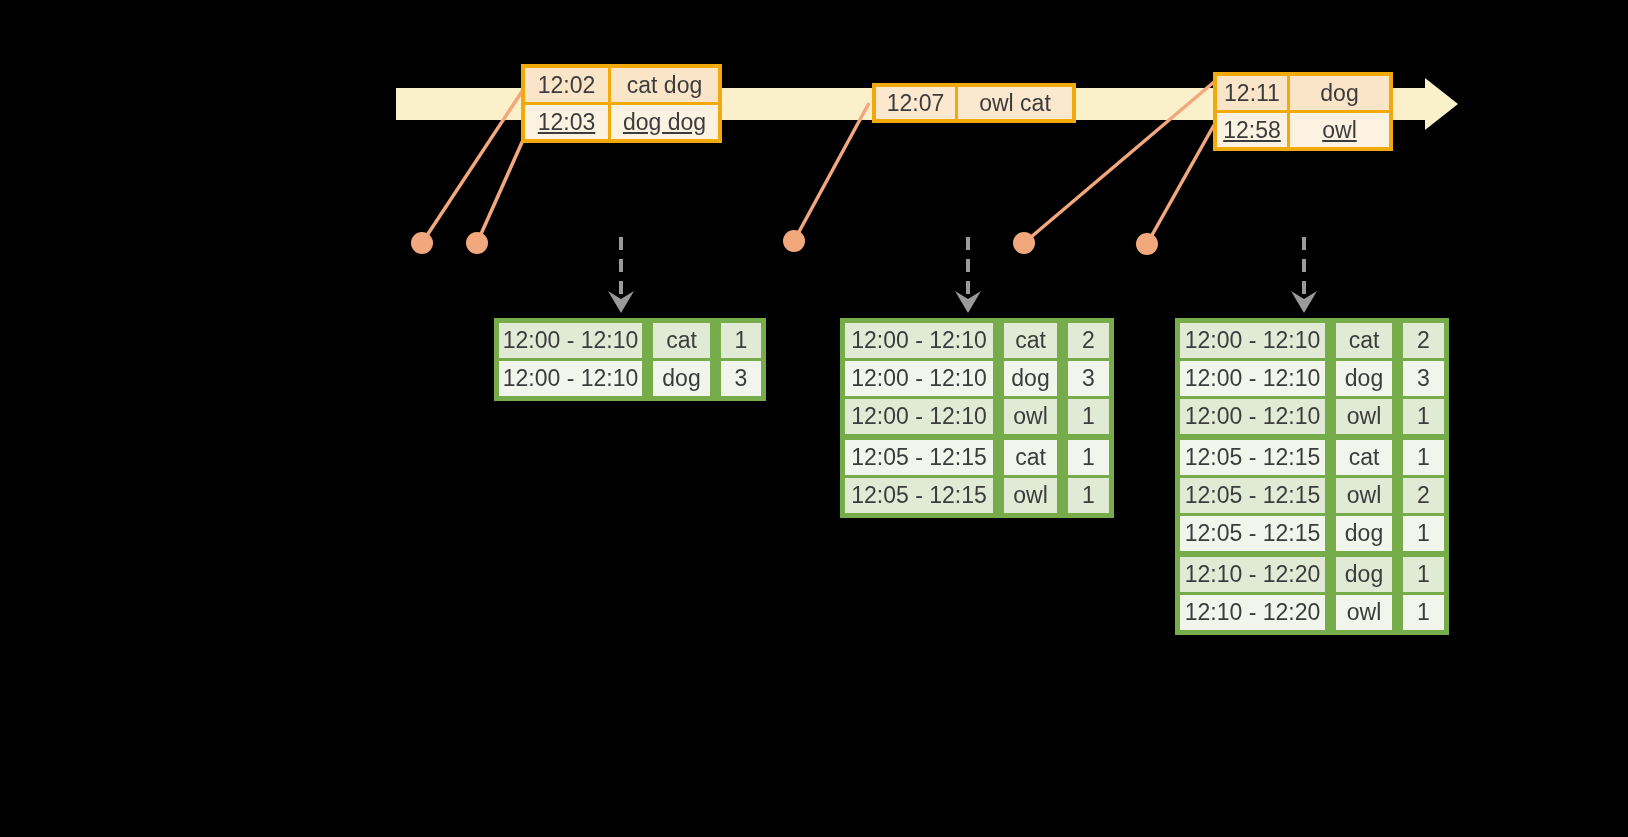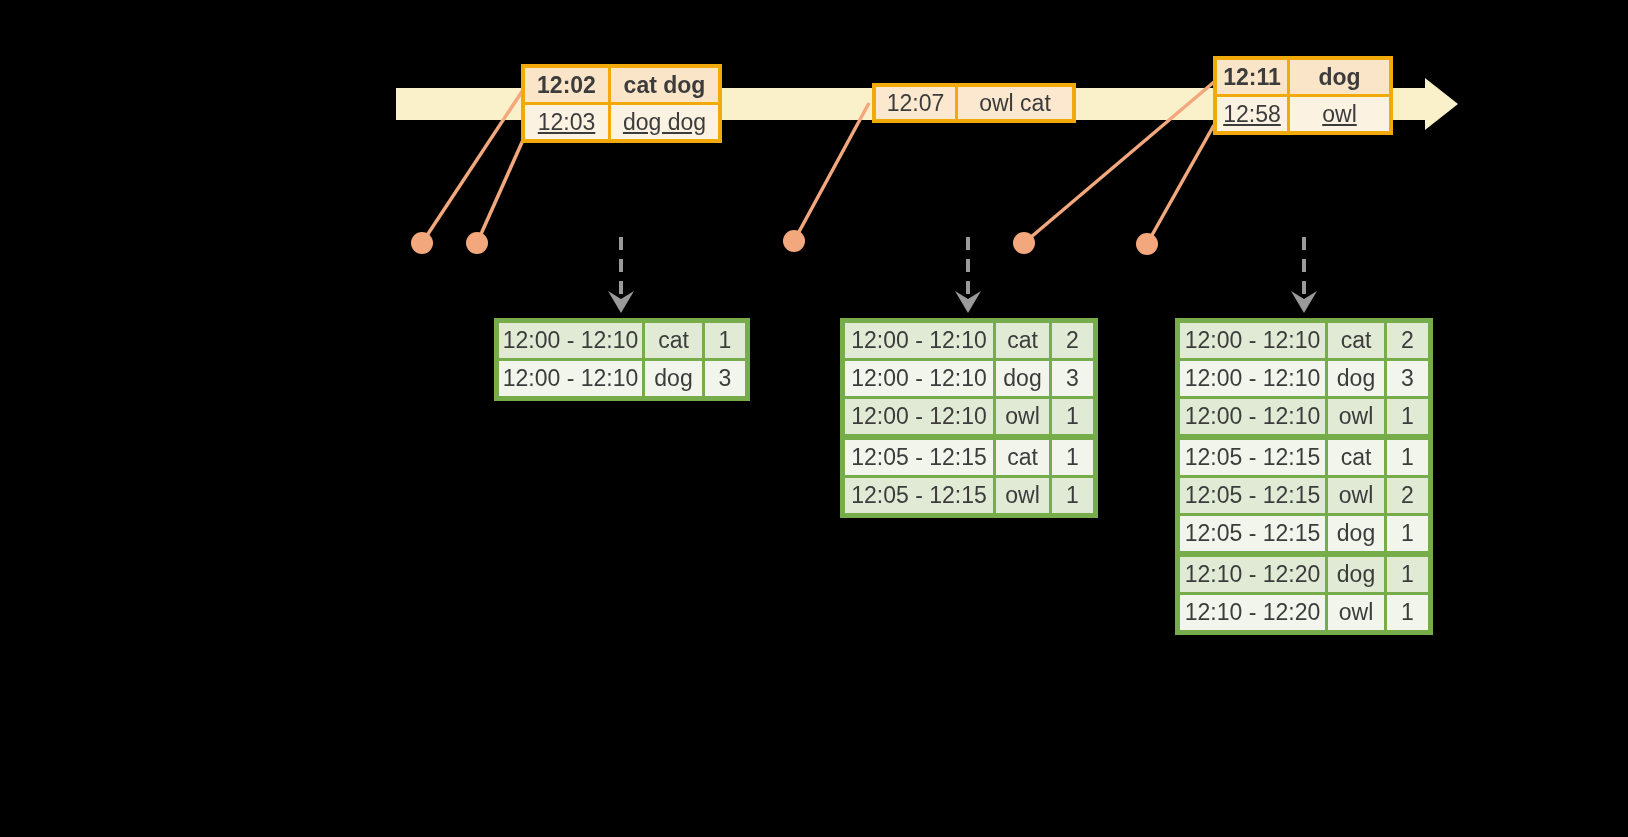--- a/index.html
+++ b/index.html
@@ -31,33 +31,33 @@
 
   
   .etable{
     position:absolute;display:grid;gap:3px;padding:4px;
     background:var(--event-border);box-sizing:border-box;
   }
   .ecell{
     display:flex;align-items:center;justify-content:center;
     font-size:23px;color:var(--text);line-height:1;
   }
-  .fill-peach{background:var(--event-row-peach);font-weight:bold;}
+  .fill-peach{background:var(--event-row-peach);}
   .fill-cream{background:var(--event-row-cream);text-decoration:underline;}
   .fill-single{background:var(--event-single-fill);}
   #etable-1{left:521px;top:64px;grid-template-columns:83px 107px;grid-auto-rows:34px;}
   #etable-2{left:872px;top:83px;grid-template-columns:79px 114px;grid-auto-rows:32px;}
-  #etable-3{left:1213px;top:56px;grid-template-columns:70px 99px;grid-auto-rows:34px;}
+  #etable-3{left:1213px;top:72px;grid-template-columns:70px 99px;grid-auto-rows:34px;}
 
   
   .rtable{
     position:absolute;background:var(--result-border);
     padding:5px;box-sizing:border-box;
   }
-  .rrow{display:flex;gap:3px;margin-top:3px;}
+  .rrow{display:flex;gap:11px;margin-top:3px;}
   .rrow:first-child{margin-top:0;}
   .rrow.group-start{margin-top:6px;}
   .rcell{
     display:flex;align-items:center;justify-content:center;
     font-size:23px;color:var(--text);height:35px;line-height:1;
   }
   .rrow.green .rcell{background:var(--result-row-green);}
   .rrow.white .rcell{background:var(--result-row-white);}
   #rtable-1{left:494px;top:318px;}
   #rtable-1 .win{width:143px;} #rtable-1 .word{width:57px;} #rtable-1 .cnt{width:40px;}

